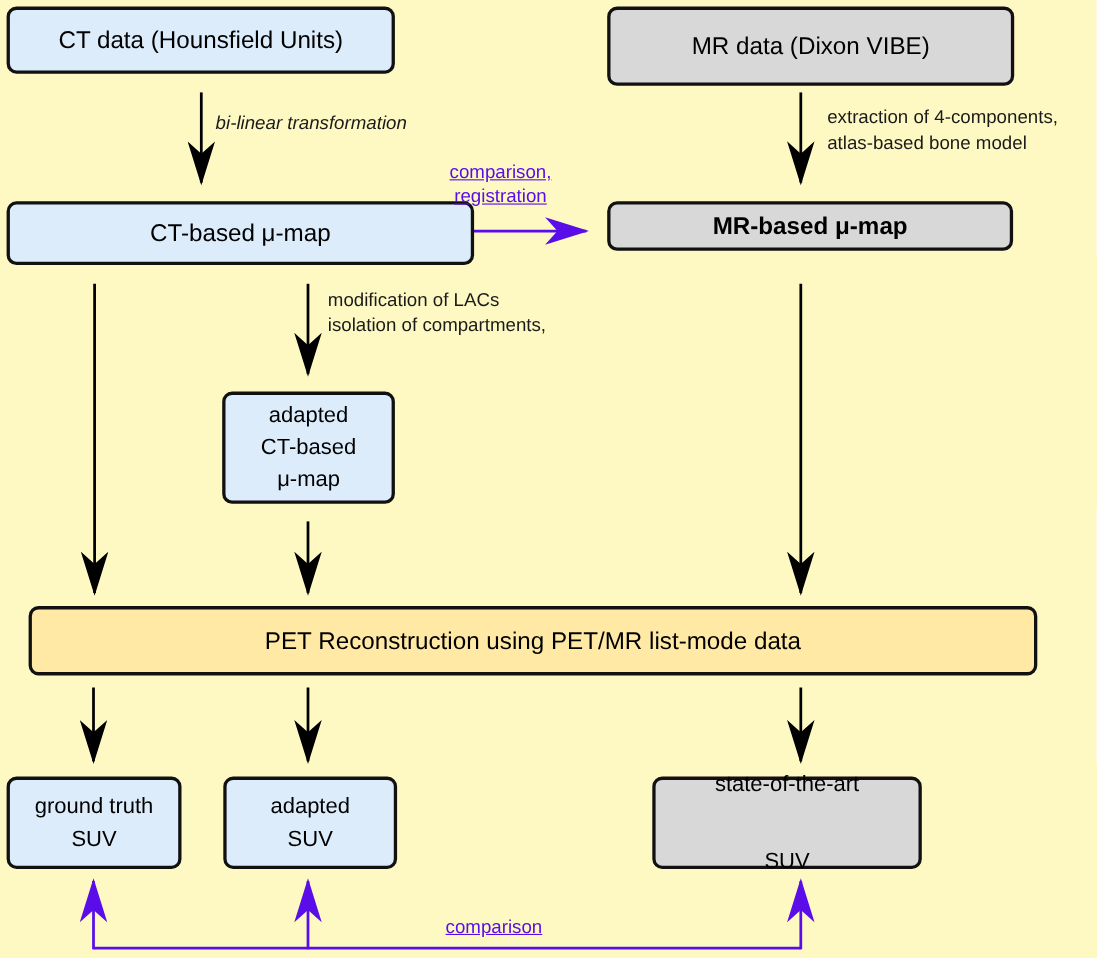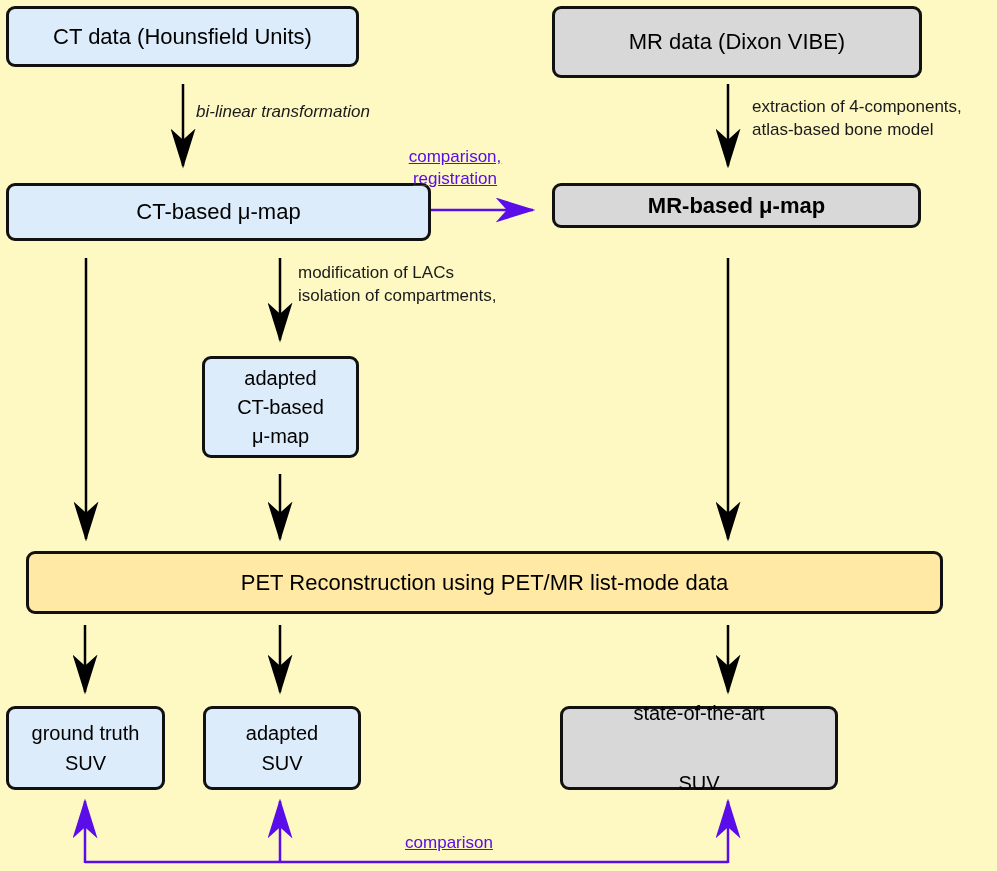--- a/index.html
+++ b/index.html
@@ -108,21 +108,21 @@
   <div class="box fill-blue fs-md" style="left:6px; top:706px; width:159px; height:84px; line-height:1.5;">
     <span>ground truth</span>
     <span>SUV</span>
   </div>
 
   <div class="box fill-blue fs-md" style="left:203px; top:706px; width:158px; height:84px; line-height:1.5;">
     <span>adapted</span>
     <span>SUV</span>
   </div>
 
-  <div class="box fill-gray fs-md" style="left:560px; top:706px; width:278px; height:84px; line-height:1.5;gap:40px;">
+  <div class="box fill-gray fs-md" style="left:593px; top:706px; width:245px; height:84px; line-height:1.5;gap:40px;">
     <span>state-of-the-art</span>
     <span>SUV</span>
   </div>
 
   <div class="edge-label" style="left:196px; top:101px;font-style:italic;">bi-linear transformation</div>
 
   <div class="edge-label" style="left:752px; top:96px;">
     <div>extraction of 4-components,</div>
     <div>atlas-based bone model</div>
   </div>

